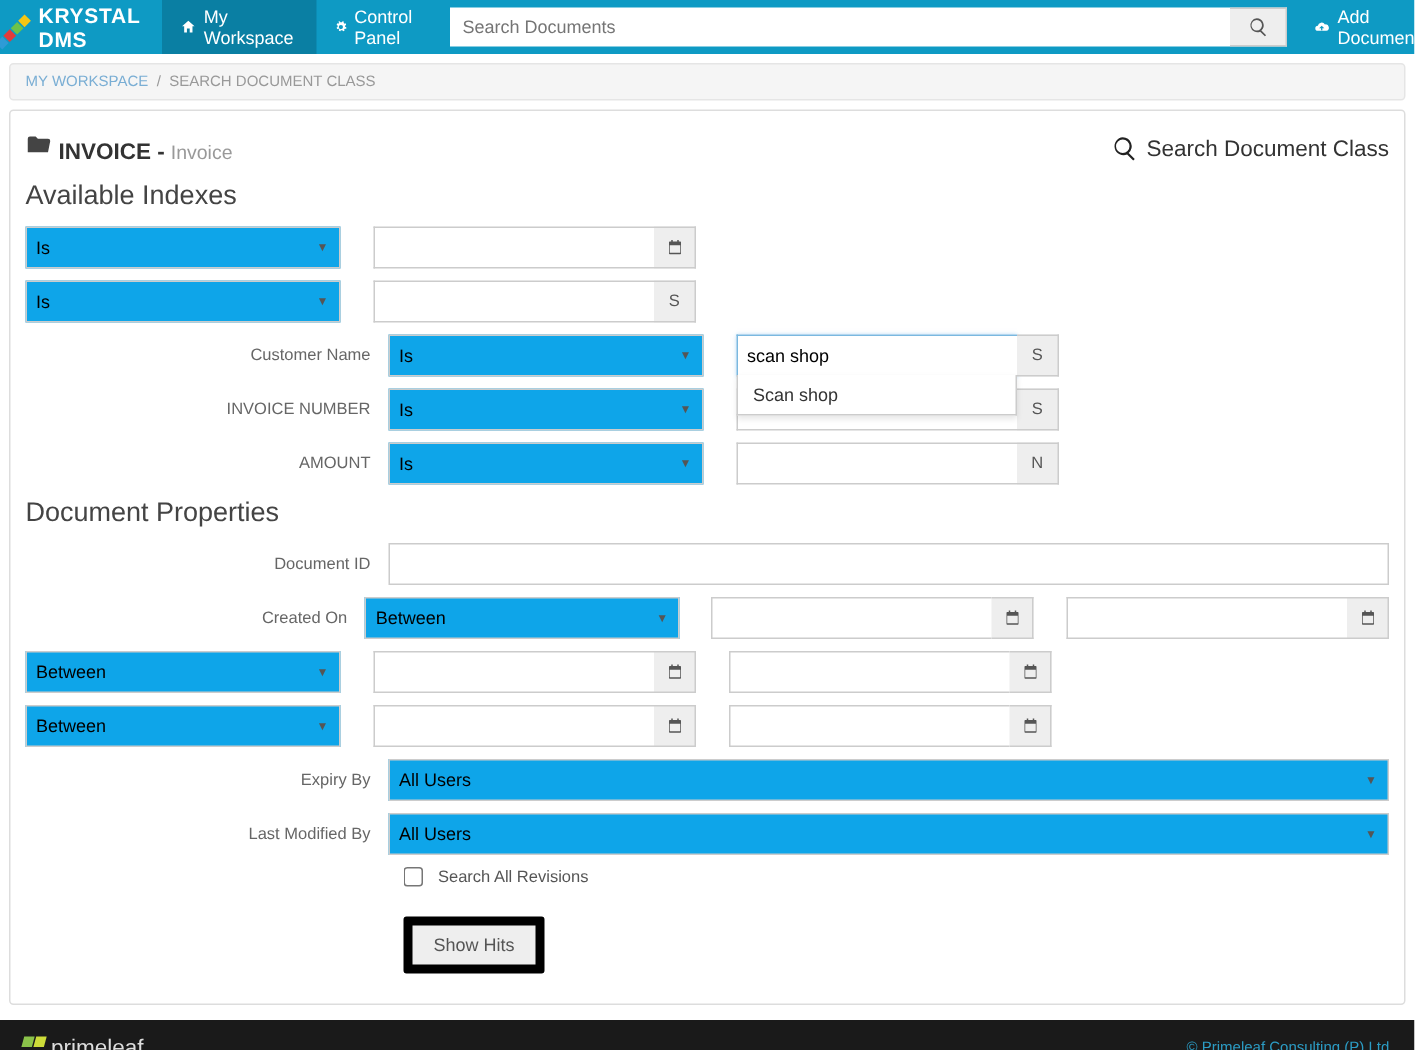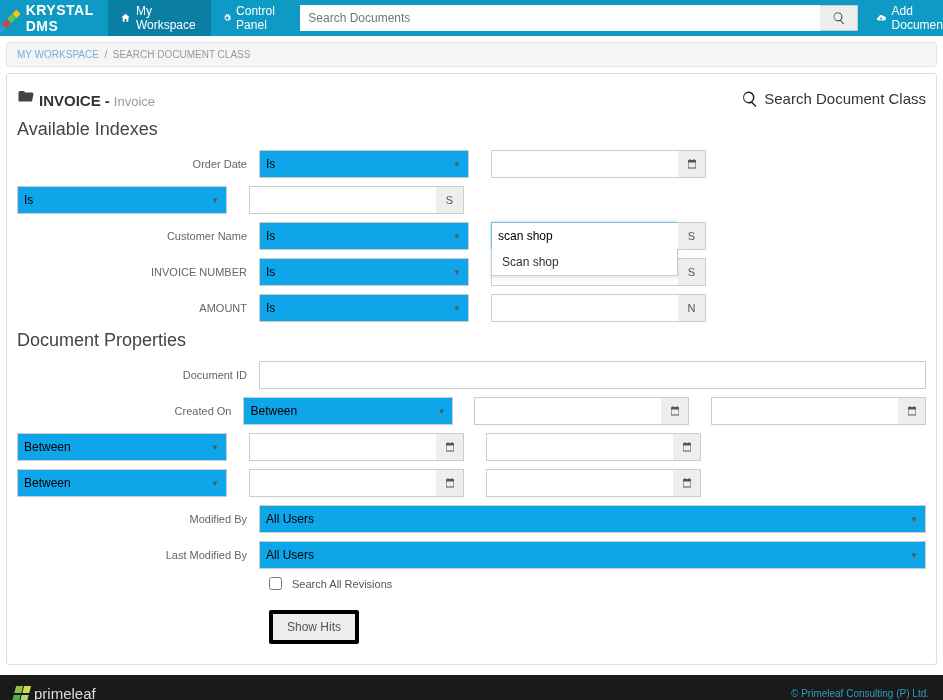--- a/index.html
+++ b/index.html
@@ -37,21 +37,21 @@
 .input-group{display:flex;}
 .input-group .input{border-right:none;}
 .wide-select-wrap{position:relative; display:inline-block; flex:1;}
 .wide-select-wrap .select{width:100%;}
 .wide-select-wrap::after{content:"▼"; font-size:8px; color:#555; position:absolute; right:8px; top:50%; transform:translateY(-50%); pointer-events:none;}
 .full-input{ flex:1; height:28px; border:1px solid #ccc; padding:0 6px; font-size:12px;}
 .input-pair{display:flex; gap:22px;}
 .autocomplete{ position:absolute; top:27px; left:0; width:187px; background:#fff; border:1px solid #ccc; border-top:none; padding:6px 10px; font-size:12px; color:#333; box-shadow:0 2px 4px rgba(0,0,0,0.1); z-index:5;}
 .rel{position:relative;}
 .checkbox-row{display:flex; align-items:center; gap:10px; margin-left:252px; font-size:11px; color:#555; margin-bottom:20px; margin-top:6px;}
-.btn{ background:#eee; border:4px solid #000000; padding:6px 14px; font-size:12px; cursor:pointer; margin-left:252px; color:#555; border-radius:2px;}
+.btn{ background:#eee; border:6px solid #000000; padding:6px 14px; font-size:12px; cursor:pointer; margin-left:252px; color:#555; border-radius:2px;}
 .footer{ background:#1a1a1a; color:#ccc; height:36px; display:flex; align-items:center; padding:0 14px; margin-top:10px;}
 .footer .pl-logo{display:flex; align-items:flex-end; gap:4px; font-size:15px; color:#ddd;}
 .footer .copy{margin-left:auto; font-size:10px; color:#2c9cc4;}
 .icon{width:14px; height:14px; fill:currentColor;}
 .pl-sq{display:inline-flex; flex-wrap:wrap; width:16px; height:16px; gap:1px; transform:skewX(-15deg);}
 .pl-sq span{width:7px;height:7px;}
 </style>
 </head>
 <body>
 
@@ -115,21 +115,20 @@
           <path d="M10 2a8 8 0 015.3 13.9l5.4 5.4-1.4 1.4-5.4-5.4A8 8 0 1110 2zm0 2a6 6 0 100 12 6 6 0 000-12z"></path>
         </svg>
       <span>Search Document Class</span>
     </div>
   </div>
 
   <div class="section-title">Available Indexes</div>
 
   
   <div class="form-row">
-    <div class="form-label">Order Date</div>
     <div class="select-wrap"><select class="select"><option>Is</option></select></div>
     <div class="gap"></div>
     <div class="input-group">
       <input class="input" style="">
       <div class="addon">
         <svg style="width:12px;height:12px;fill:#555" viewBox="0 0 24 24">
             <path d="M5 4h2V2h2v2h6V2h2v2h2a1 1 0 011 1v15a1 1 0 01-1 1H5a1 1 0 01-1-1V5a1 1 0 011-1zm0 5v10h14V9z"></path>
           </svg>
       </div>
     </div>
@@ -255,21 +254,21 @@
             <svg style="width:12px;height:12px;fill:#555" viewBox="0 0 24 24">
               <path d="M5 4h2V2h2v2h6V2h2v2h2a1 1 0 011 1v15a1 1 0 01-1 1H5a1 1 0 01-1-1V5a1 1 0 011-1zm0 5v10h14V9z"></path>
             </svg>
           </div>
         </div>
     </div>
   </div>
 
   
   <div class="form-row">
-    <div class="form-label">Modified By</div>
+    <div class="form-label">Expiry By</div>
     <div class="wide-select-wrap"><select class="select"><option>All Users</option></select></div>
   </div>
 
   
   <div class="form-row">
     <div class="form-label">Last Modified By</div>
     <div class="wide-select-wrap"><select class="select"><option>All Users</option></select></div>
   </div>
 
   <div class="checkbox-row">

